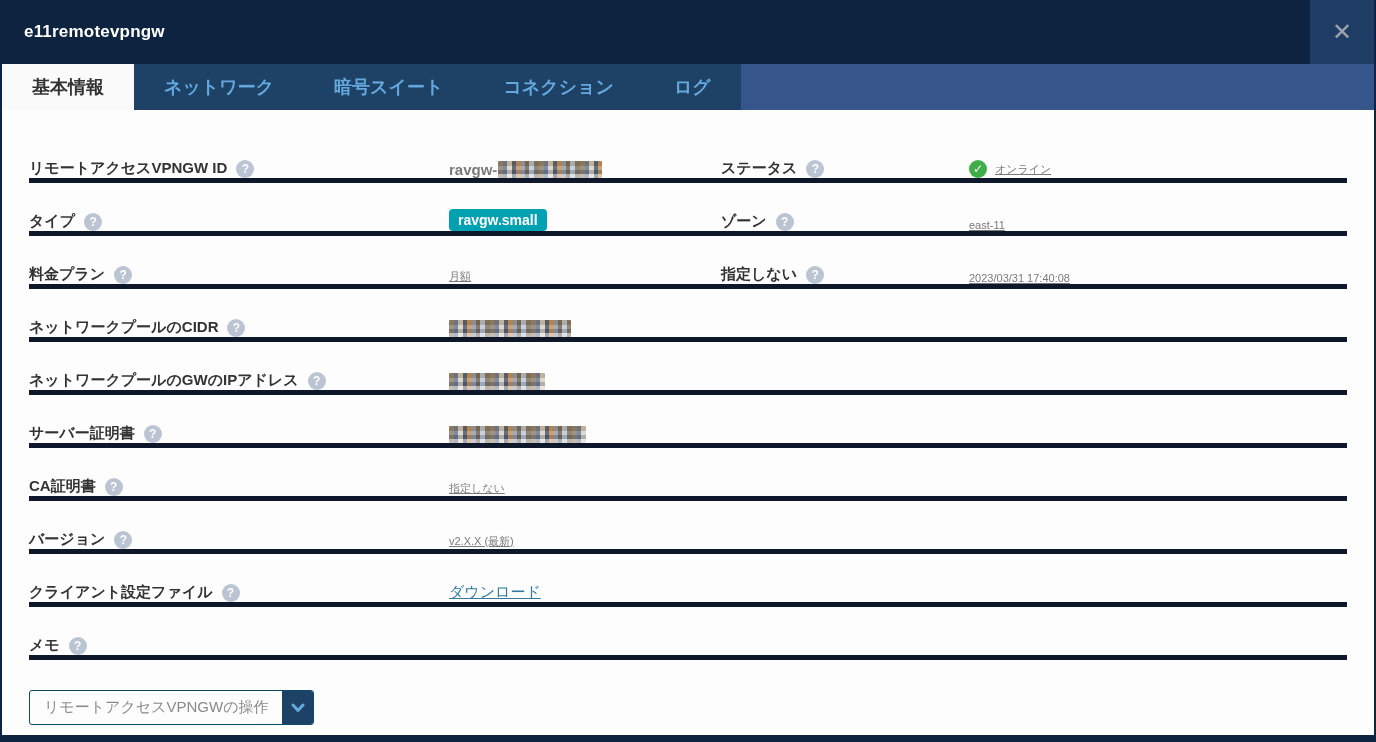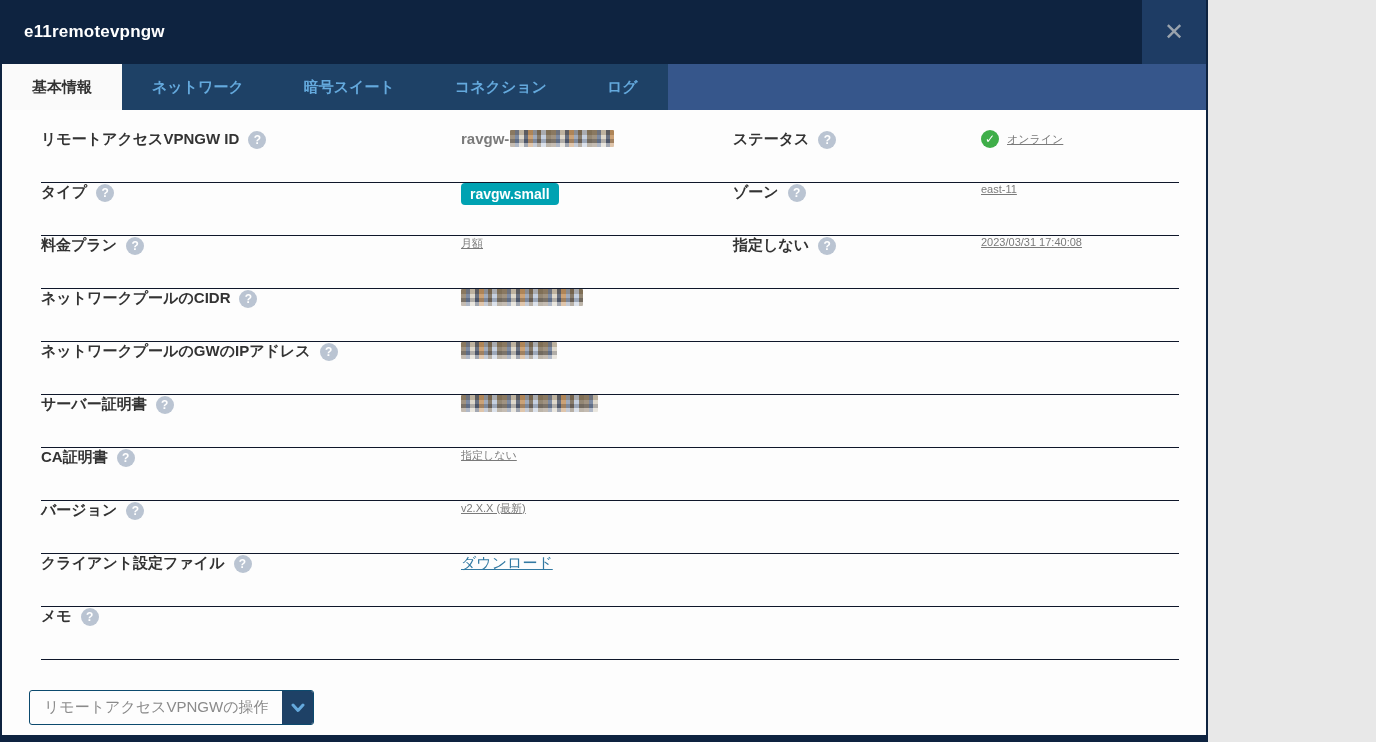--- a/index.html
+++ b/index.html
@@ -1,20 +1,20 @@
 <!DOCTYPE html>
 <html><head>
 <meta charset="utf-8">
 <style>
   * { margin:0; padding:0; box-sizing:border-box; }
   html,body { width:1376px; height:742px; }
   body { font-family:"Liberation Sans","DejaVu Sans",sans-serif; background:#e8e8e8; }
 
   .modal {
-    width:1208px; height:742px; background:#14b8a6;
+    width:1376px; height:742px; background:#14b8a6;
     border-left:2px solid #0e2340; border-right:2px solid #0e2340;
     display:flex; flex-direction:column; overflow:hidden;
   }
 
   
   .titlebar {
     height:64px; background:#0e2340; flex:0 0 auto;
     display:flex; align-items:center; position:relative;
   }
   .titlebar .title {
@@ -26,28 +26,28 @@
     text-align:center; cursor:pointer; user-select:none;
   }
 
   
   .tabbar {
     height:46px; flex:0 0 auto; background:#36568b; display:flex; align-items:stretch;
   }
   .tabs { display:flex; background:#1e4166; }
   .tab {
     padding:0 30px; display:flex; align-items:center;
-    color:#64a9dd; font-size:15px; font-weight:bold; cursor:pointer; white-space:nowrap;
+    color:#64a9dd; font-size:18px; font-weight:bold; cursor:pointer; white-space:nowrap;
   }
   .tab.active { background:#fafafa; color:#333; cursor:default; }
 
   
   .content { flex:1 1 auto; background:#fdfdfd; padding:20px 27px 0 27px; position:relative; }
   .row {
-    display:flex; align-items:flex-start; height:53px; border-bottom:1px solid #0f172a;margin-left:12px;
+    display:flex; align-items:flex-end; height:53px; border-bottom:5px solid #0f172a;
   }
   .c-label1 { width:420px; flex:0 0 auto; display:flex; align-items:center; }
   .c-value1 { width:272px; flex:0 0 auto; display:flex; align-items:center; }
   .c-label2 { width:248px; flex:0 0 auto; display:flex; align-items:center; }
   .c-value2 { flex:1 1 auto; display:flex; align-items:center; }
   .lbl { font-size:15px; font-weight:bold; color:#333; }
   .val { font-size:11px; color:#7a7a7a;text-decoration:underline; }
   .help {
     width:18px; height:18px; border-radius:50%; background:#bac4d2; color:#fff;
     font-size:12px; font-weight:bold; text-align:center; line-height:18px;

